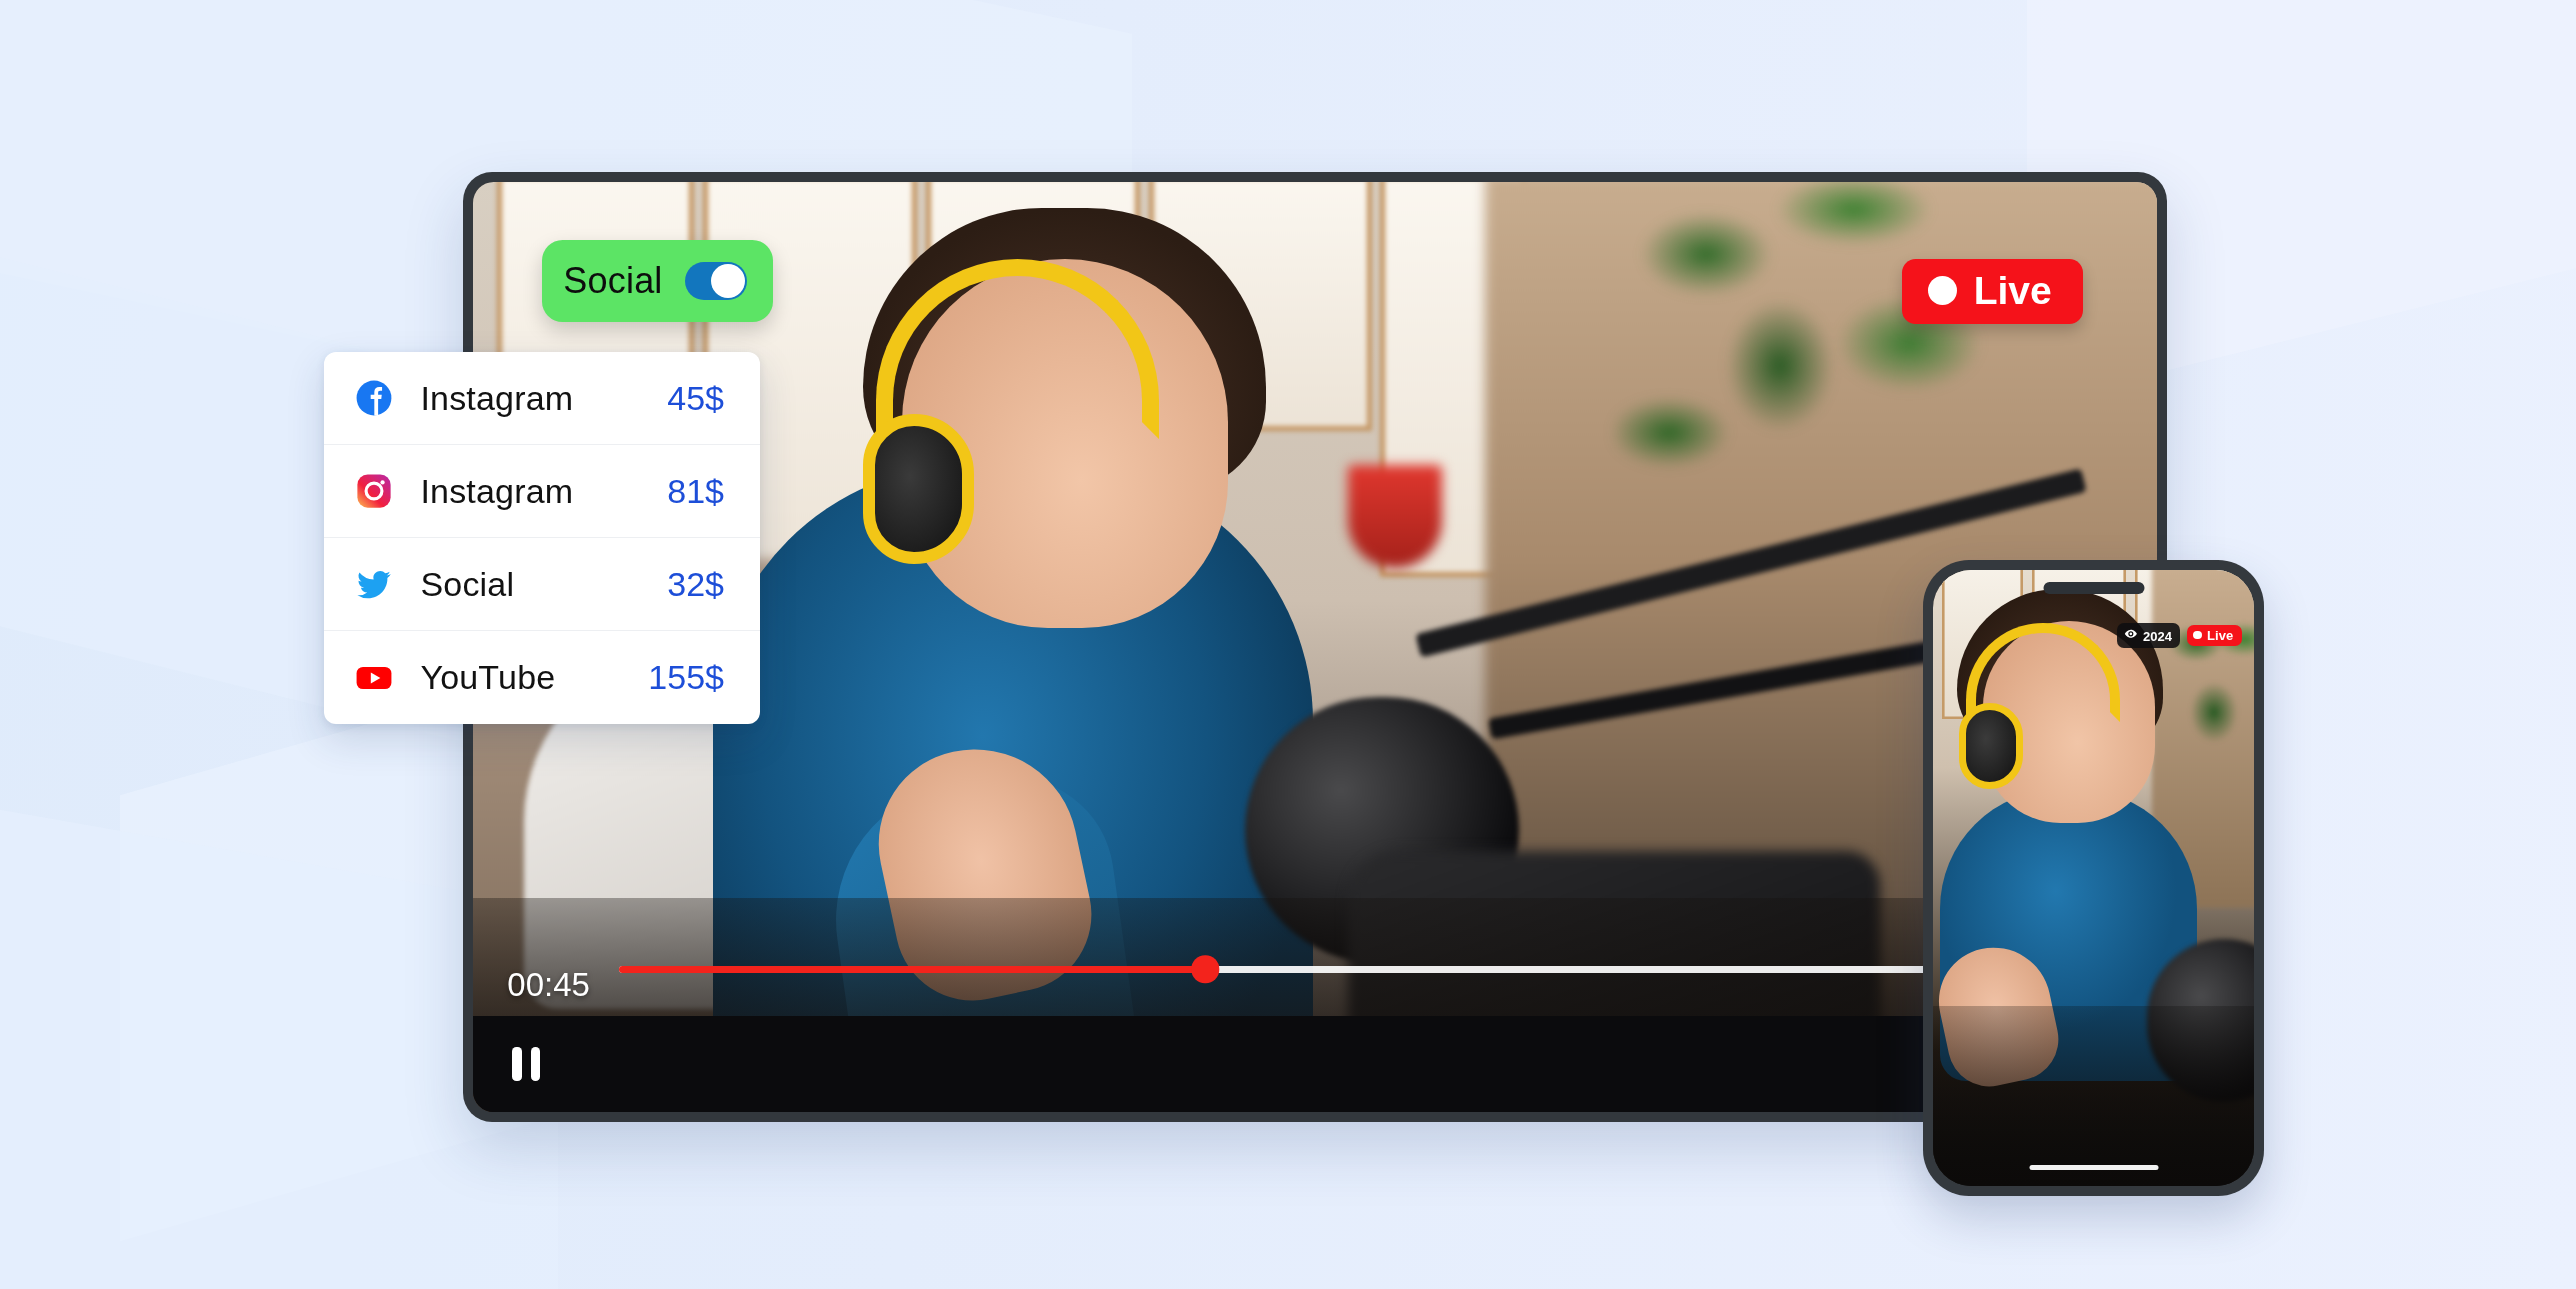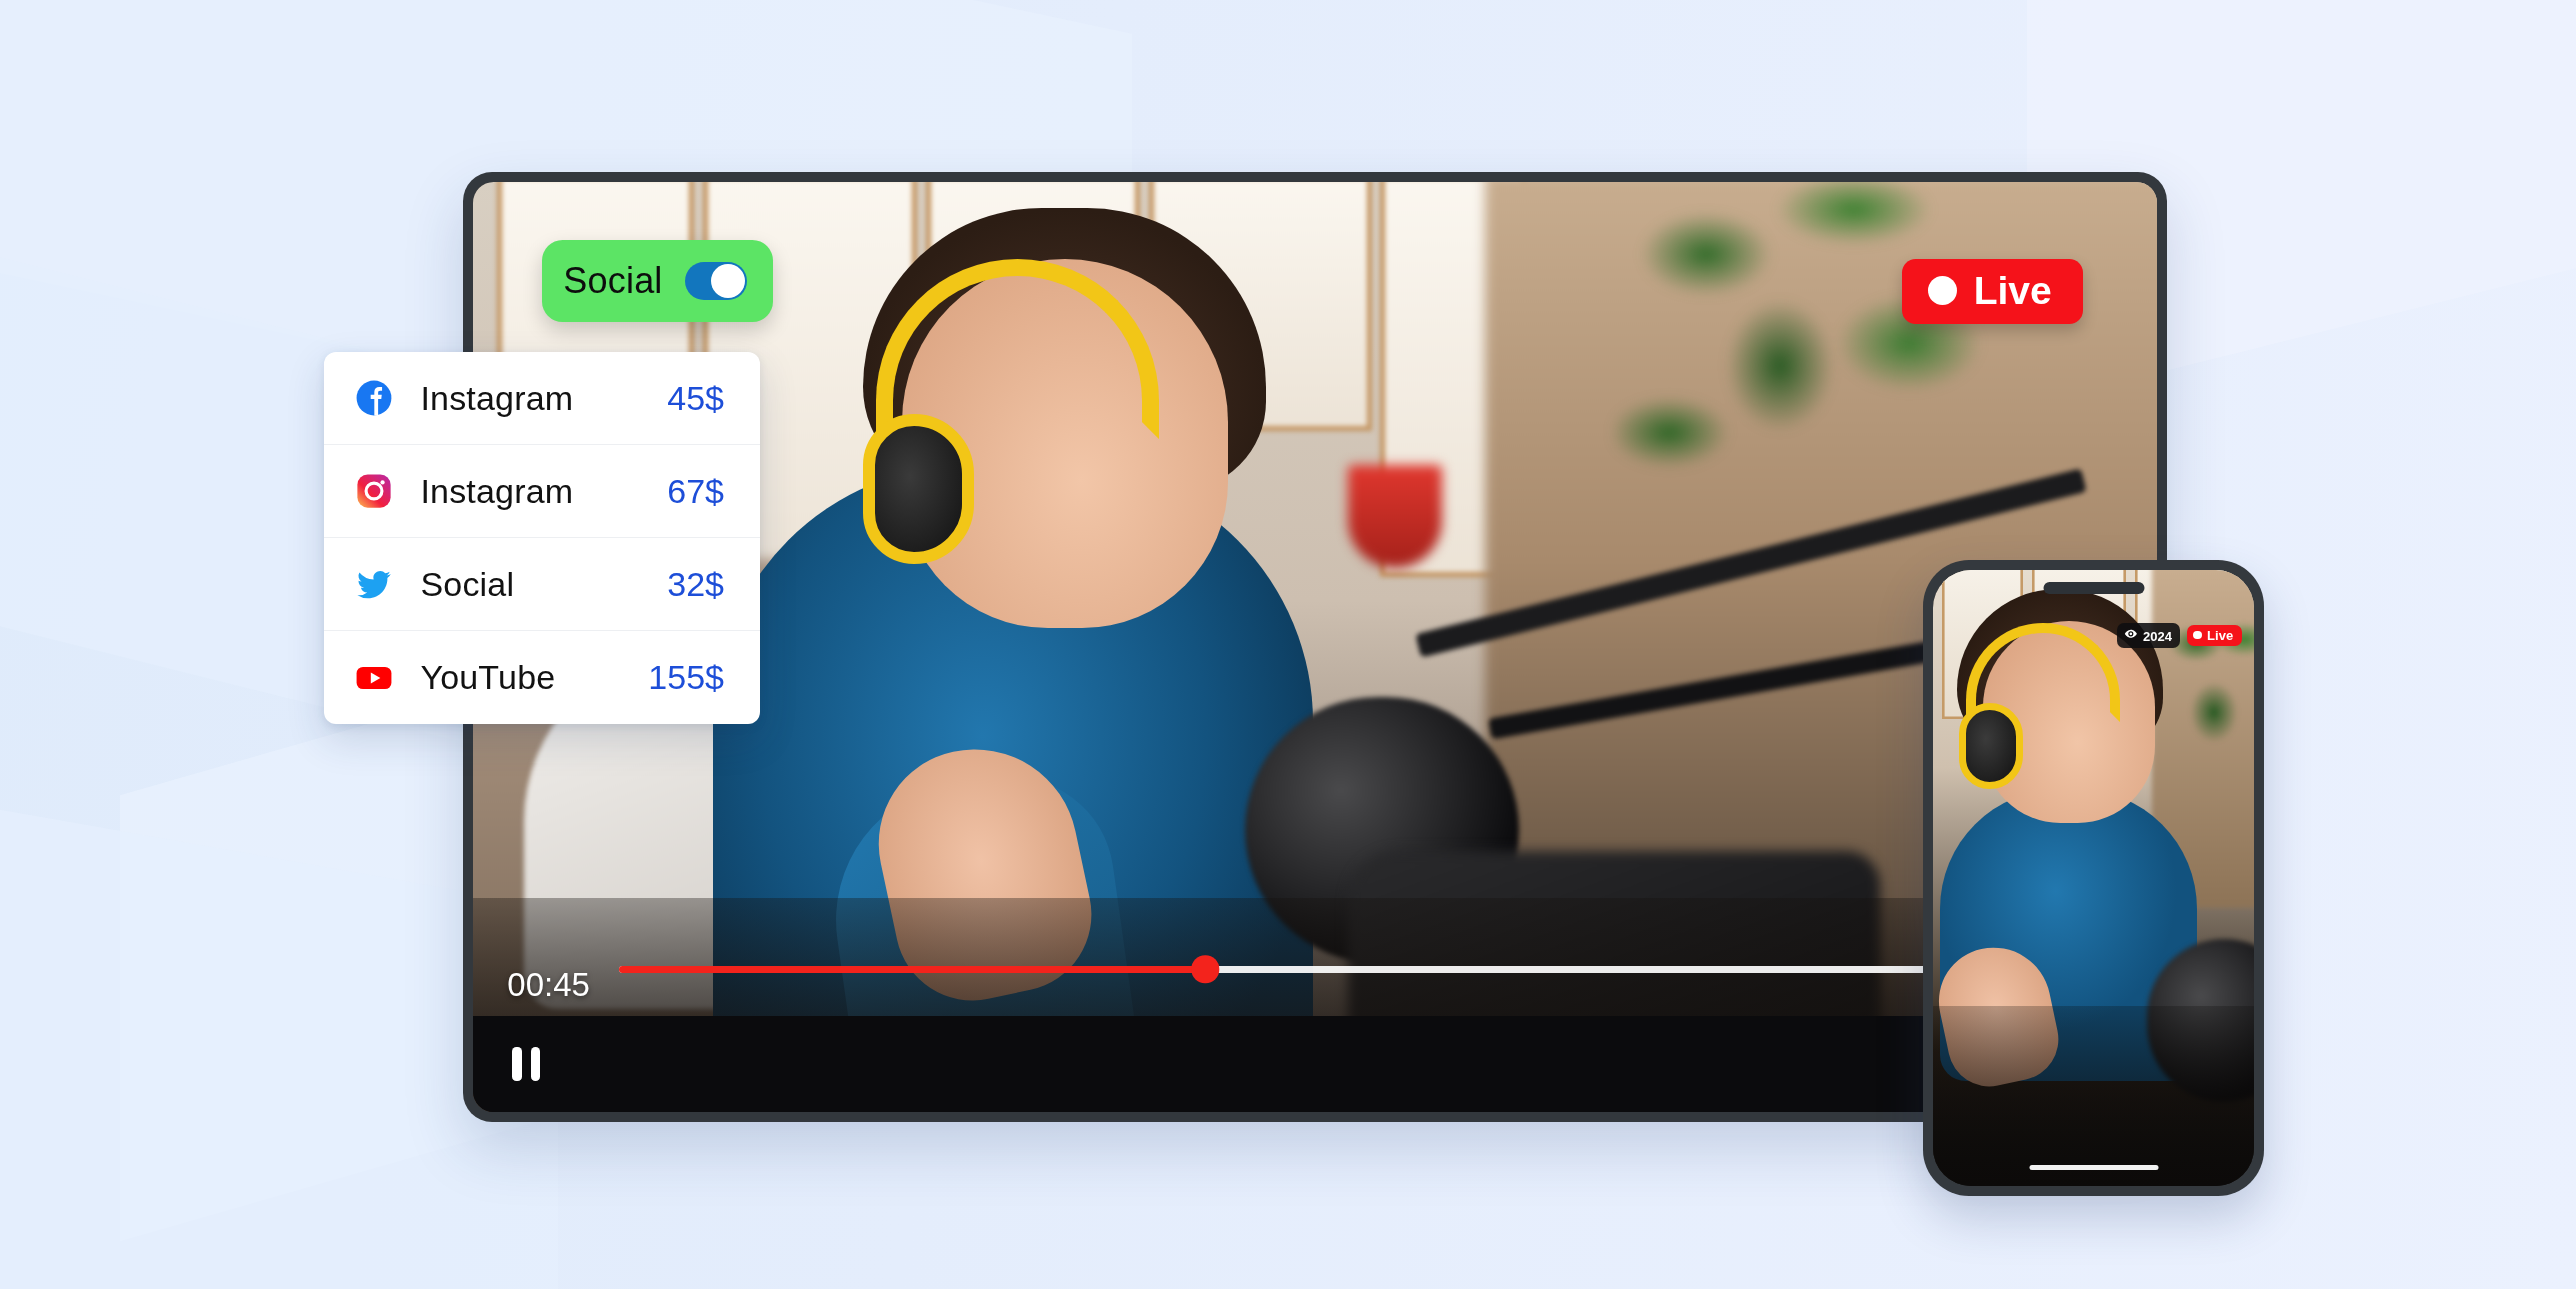--- a/index.html
+++ b/index.html
@@ -481,21 +481,21 @@
               <stop offset="40%" stop-color="#F2203E"></stop>
               <stop offset="100%" stop-color="#B729A8"></stop>
             </linearGradient>
           </defs>
           <rect x="1.5" y="1.5" width="21" height="21" rx="6.5" fill="url(#igg)"></rect>
           <circle cx="12" cy="12" r="5" fill="none" stroke="#fff" stroke-width="2"></circle>
           <circle cx="17.4" cy="6.6" r="1.35" fill="#fff"></circle>
         </svg>
       </span>
       <span class="name">Instagram</span>
-      <span class="amt">67$</span>
+      <span class="amt">81$</span>
     </div>
 
     <div class="social-row">
       <span class="ico">
         <svg width="38" height="38" viewBox="0 0 24 24">
           <path fill="#1DA1F2" d="M22.5 5.9c-.8.35-1.6.58-2.5.69a4.3 4.3 0 0 0 1.9-2.38c-.84.5-1.77.86-2.76 1.05a4.32 4.32 0 0 0-7.4 3.94A12.3 12.3 0 0 1 2.8 4.7a4.32 4.32 0 0 0 1.34 5.77c-.7-.02-1.37-.22-1.95-.54v.06a4.33 4.33 0 0 0 3.47 4.24 4.36 4.36 0 0 1-1.95.08 4.33 4.33 0 0 0 4.04 3A8.7 8.7 0 0 1 1.5 19.1a12.25 12.25 0 0 0 6.64 1.95c7.97 0 12.33-6.6 12.33-12.33l-.02-.56c.85-.61 1.58-1.37 2.16-2.24z"></path>
         </svg>
       </span>
       <span class="name">Social</span>
       <span class="amt">32$</span>

